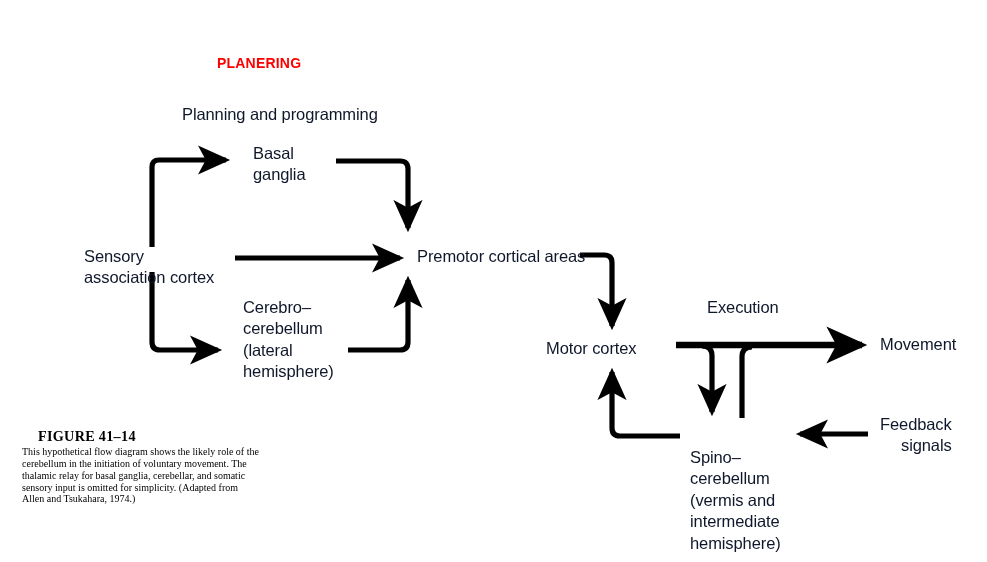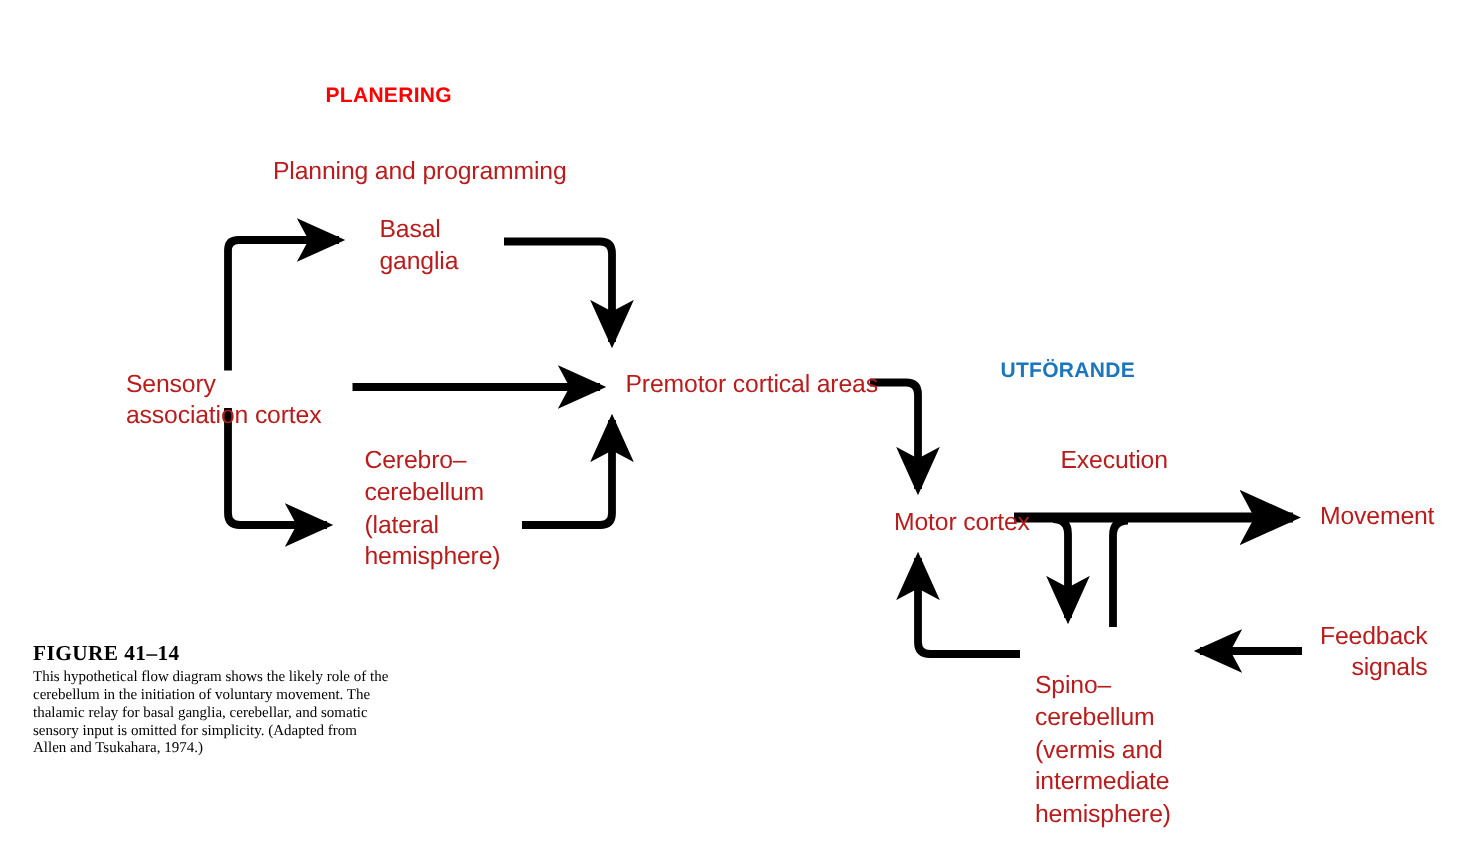--- a/index.html
+++ b/index.html
@@ -20,59 +20,60 @@
     left: 0;
     top: 0;
     width: 987px;
     height: 562px;
   }
   .node-label {
     position: absolute;
     font-family: "Liberation Sans", sans-serif;
     font-size: 16.5px;
     line-height: 1.30;
-    color: #b91c1c;
+    color: #0f172a;
     white-space: pre;
     letter-spacing: -0.1px;
   }
   .phase-heading {
     position: absolute;
     font-family: "Liberation Sans", sans-serif;
     font-weight: bold;
     font-size: 14px;
     letter-spacing: 0.2px;
     white-space: pre;
   }
   #heading-planering { color: #fe0000; left: 217px; top: 55px; }
   #heading-utforande { color: #1b76bc; left: 667px; top: 238px; }
 
   #label-planning       { left: 182px; top: 104px; }
   #label-basal          { left: 253px; top: 143px; text-align: left; }
   #label-sensory        { left: 84px;  top: 246px; }
   #label-premotor       { left: 417px; top: 246px; }
   #label-cerebro        { left: 243px; top: 297px; }
   #label-execution      { left: 707px; top: 297px; }
-  #label-motorcortex    { left: 596px; top: 338px; }
+  #label-motorcortex    { left: 546px; top: 338px; }
   #label-movement       { left: 880px; top: 334px; }
   #label-spino          { left: 690px; top: 423px; margin-top: 24px; }
   #label-feedback       { left: 880px; top: 414px; text-align: right; }
 
   #caption {
     position: absolute;
     left: 22px;
     top: 428px;
     width: 240px;
     font-family: "Liberation Serif", serif;
     color: #000000;
   }
   #caption-title {
     font-weight: bold;
     font-size: 14.2px;
     letter-spacing: 0.3px;
     margin-bottom: 1px;
+    margin-left: 16px;
   }
   #caption-body {
     font-size: 10px;
     line-height: 1.185;
     white-space: pre-line;
   }
 </style>
 </head>
 <body>
 
@@ -106,21 +107,20 @@
       <path d="M742,418 L742,357 Q742,347 752,347"></path>
 
       <path d="M680,436 L620,436 Q612,436 612,428 L612,372" marker-end="url(#ah)"></path>
 
       <path d="M868,434 L800,434" marker-end="url(#ah)"></path>
     </g>
   </svg>
 
   <div class="phase-heading" id="heading-planering">PLANERING</div>
 
-  <div class="phase-heading" id="heading-utforande">UTFÖRANDE</div>
 
   <div class="node-label" id="label-planning">Planning and programming</div>
 
   <div class="node-label" id="label-basal">Basal
 ganglia</div>
 
   <div class="node-label" id="label-premotor">Premotor cortical areas</div>
 
   <div class="node-label" id="label-sensory">Sensory
 association cortex</div>

